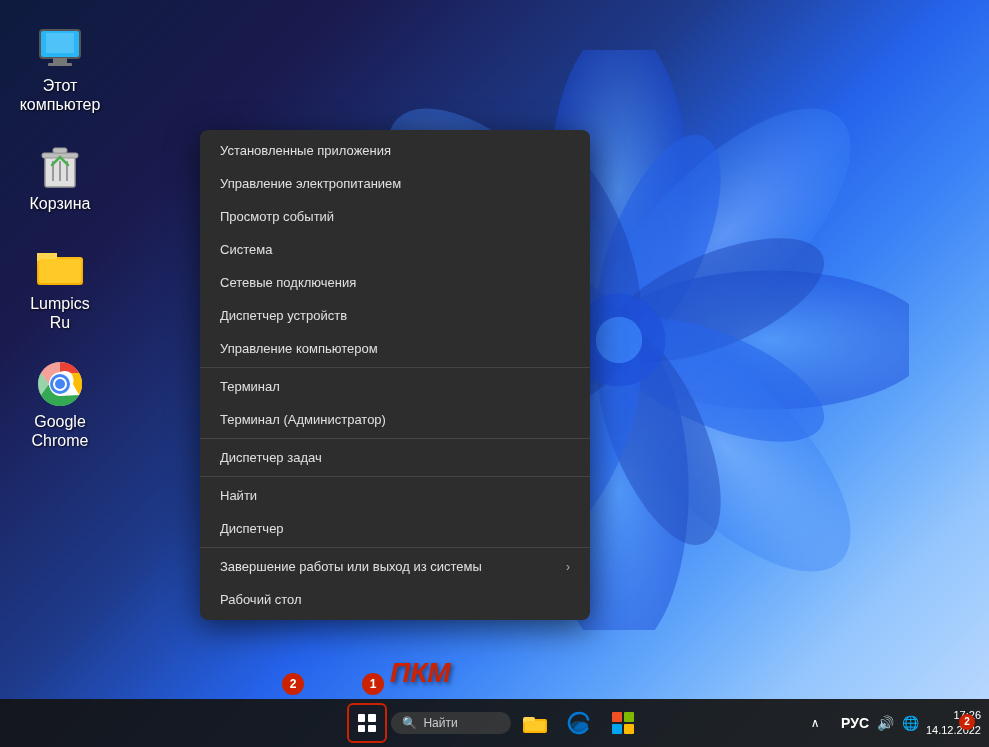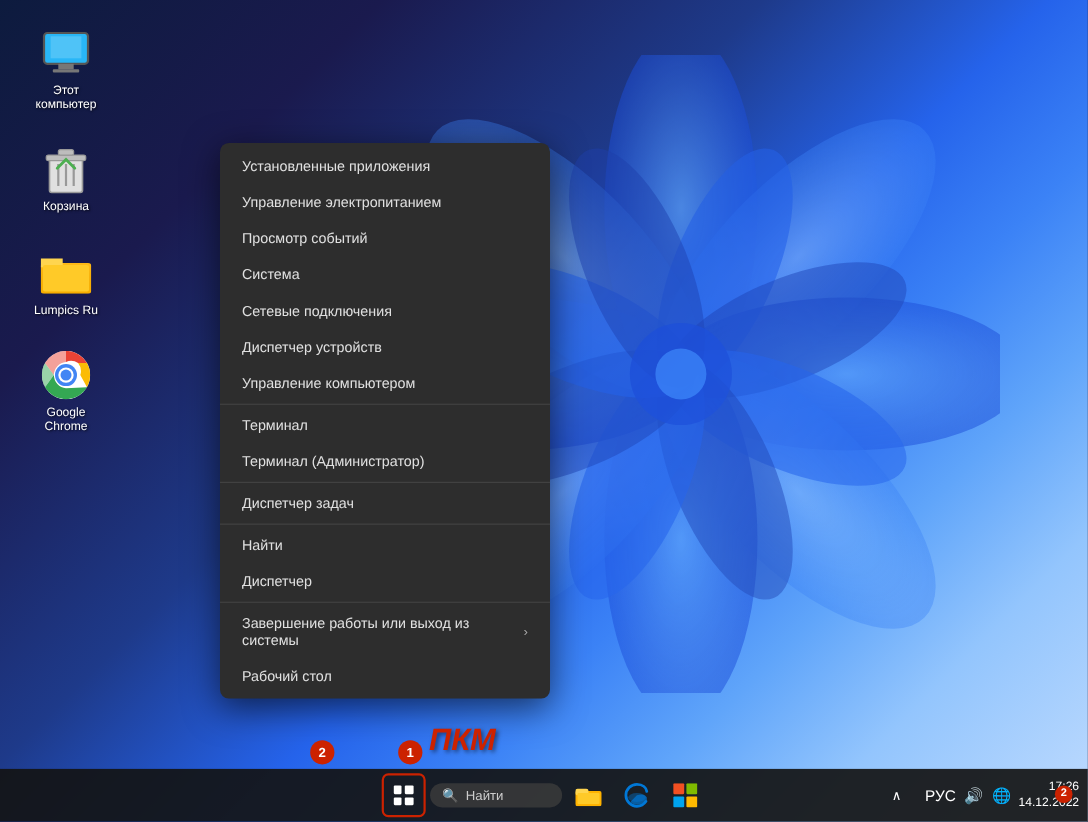--- a/index.html
+++ b/index.html
@@ -60,32 +60,32 @@
       width: 48px;
       height: 48px;
       display: flex;
       align-items: center;
       justify-content: center;
       margin-bottom: 4px;
     }
 
     .desktop-icon .icon-label {
       color: #fff;
-      font-size: 11px;
+      font-size: 16px;
       text-align: center;
       text-shadow: 1px 1px 2px rgba(0,0,0,0.8);
       line-height: 1.2;
     }
 
     
     .context-menu {
       position: absolute;
       left: 200px;
       top: 130px;
-      width: 300px;
+      width: 390px;
       background: #2d2d2d;
       border-radius: 8px;
       box-shadow: 0 8px 32px rgba(0,0,0,0.6);
       padding: 4px 0;
       z-index: 100;
     }
 
     .context-menu-item {
       padding: 9px 20px;
       color: #e0e0e0;
@@ -194,20 +194,21 @@
     .tray-icons {
       display: flex;
       align-items: center;
       gap: 8px;
     }
 
     .tray-icon {
       color: #fff;
       font-size: 14px;
       cursor: pointer;
+      font-weight: bold;
     }
 
     .tray-text {
       color: #fff;
       font-size: 11px;
       text-align: right;
       line-height: 1.4;
     }
 
     

